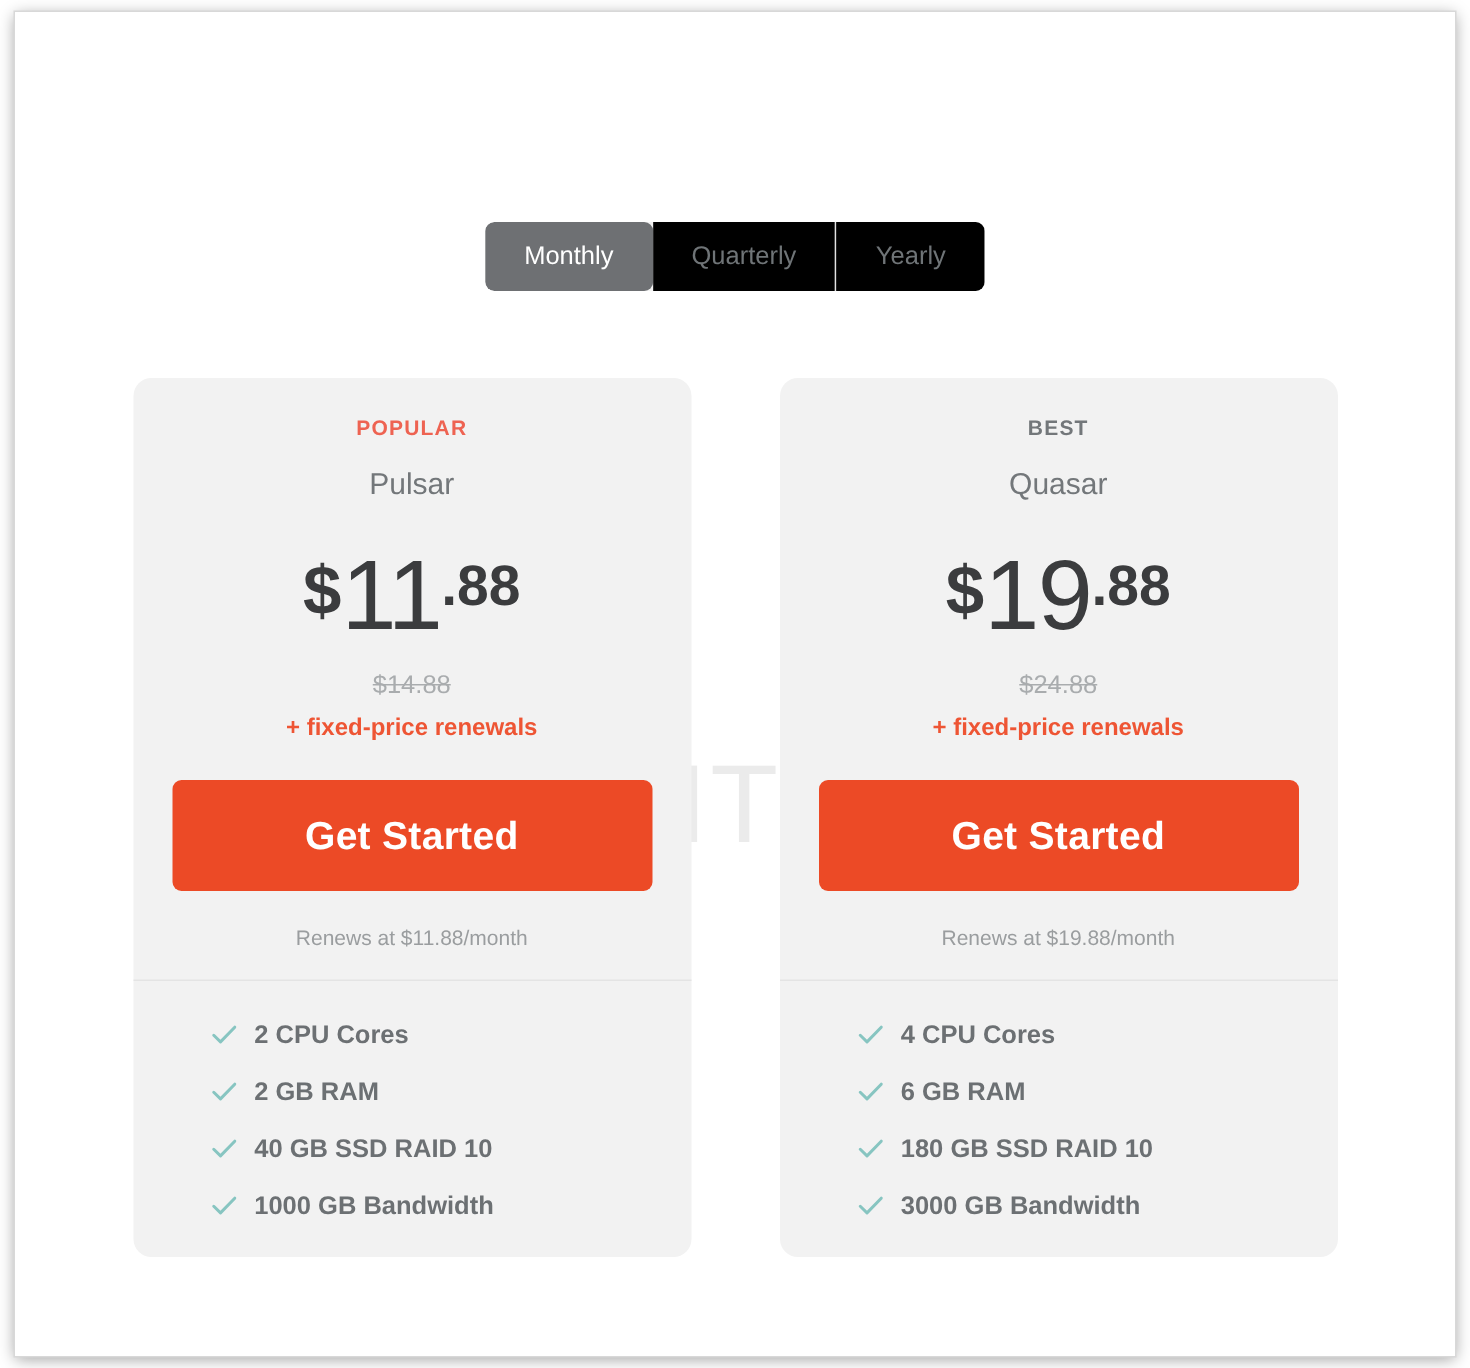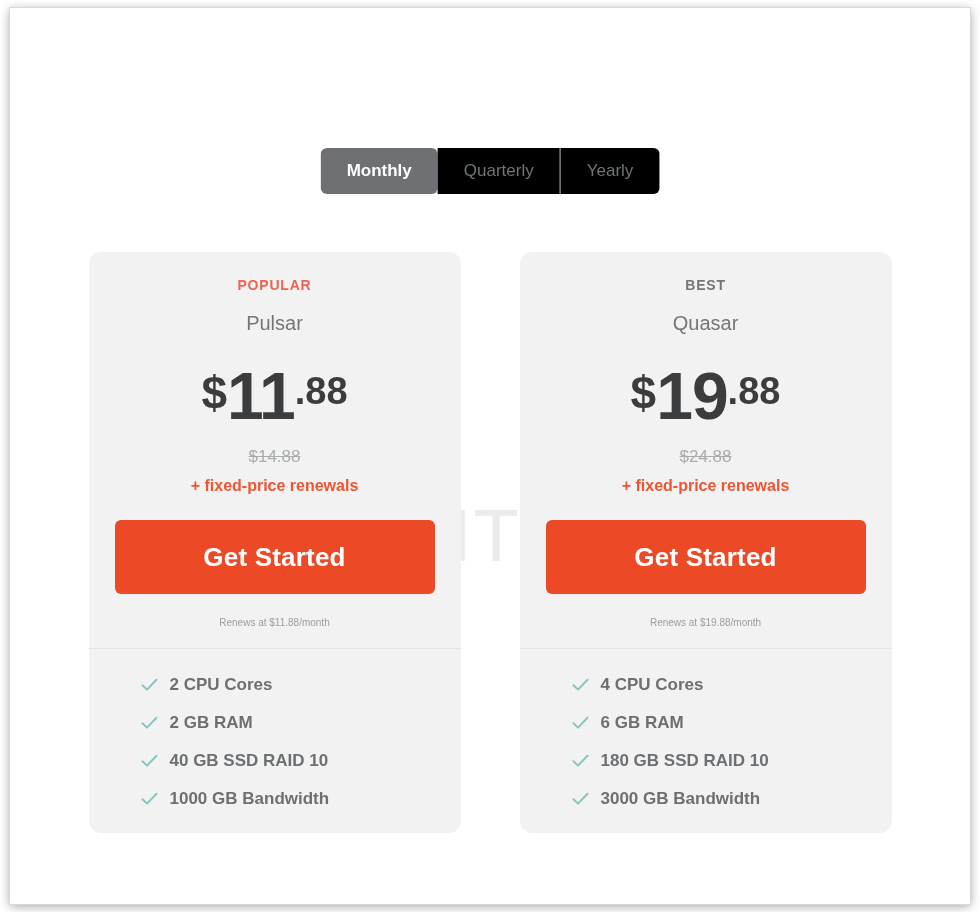--- a/index.html
+++ b/index.html
@@ -89,21 +89,21 @@
     background: #000000;
     border-right: 1px solid #e2e2e2;
     cursor: pointer;
     height: 100%;
   }
   .tab:last-child { border-right: none; }
 
   .tab.active {
     background: #6e7073;
     color: #ffffff;
-    font-weight: 700;
+    font-weight: 400;
     border-radius: 6px;
     border-right: none;
   }
 
   
   .watermark {
     position: absolute;
     left: 50%;
     transform: translateX(-50%);
     top: 485px;
@@ -164,21 +164,21 @@
     line-height: 1;
   }
 
   .price-currency {
     font-size: 46px;
     font-weight: 700;
     margin-top: 7px;
   }
   .price-main {
     font-size: 66px;
-    font-weight: 700;
+    font-weight: 400;
     letter-spacing: -1px;
   }
   .price-cents {
     font-size: 38px;
     font-weight: 700;
     margin-top: 9px;
   }
 
   .price-old {
     font-size: 17px;
@@ -202,21 +202,21 @@
     border-radius: 6px;
     color: #ffffff;
     font-size: 26px;
     font-weight: 700;
     font-family: "Liberation Sans", sans-serif;
     cursor: pointer;
     letter-spacing: 0.2px;
   }
 
   .renew-note {
-    font-size: 10px;
+    font-size: 14px;
     color: #9a9d9f;
     margin-top: 23px;
     margin-bottom: 20px;
   }
 
   .divider {
     width: 100%;
     height: 1px;
     background: #e4e4e4;
   }

